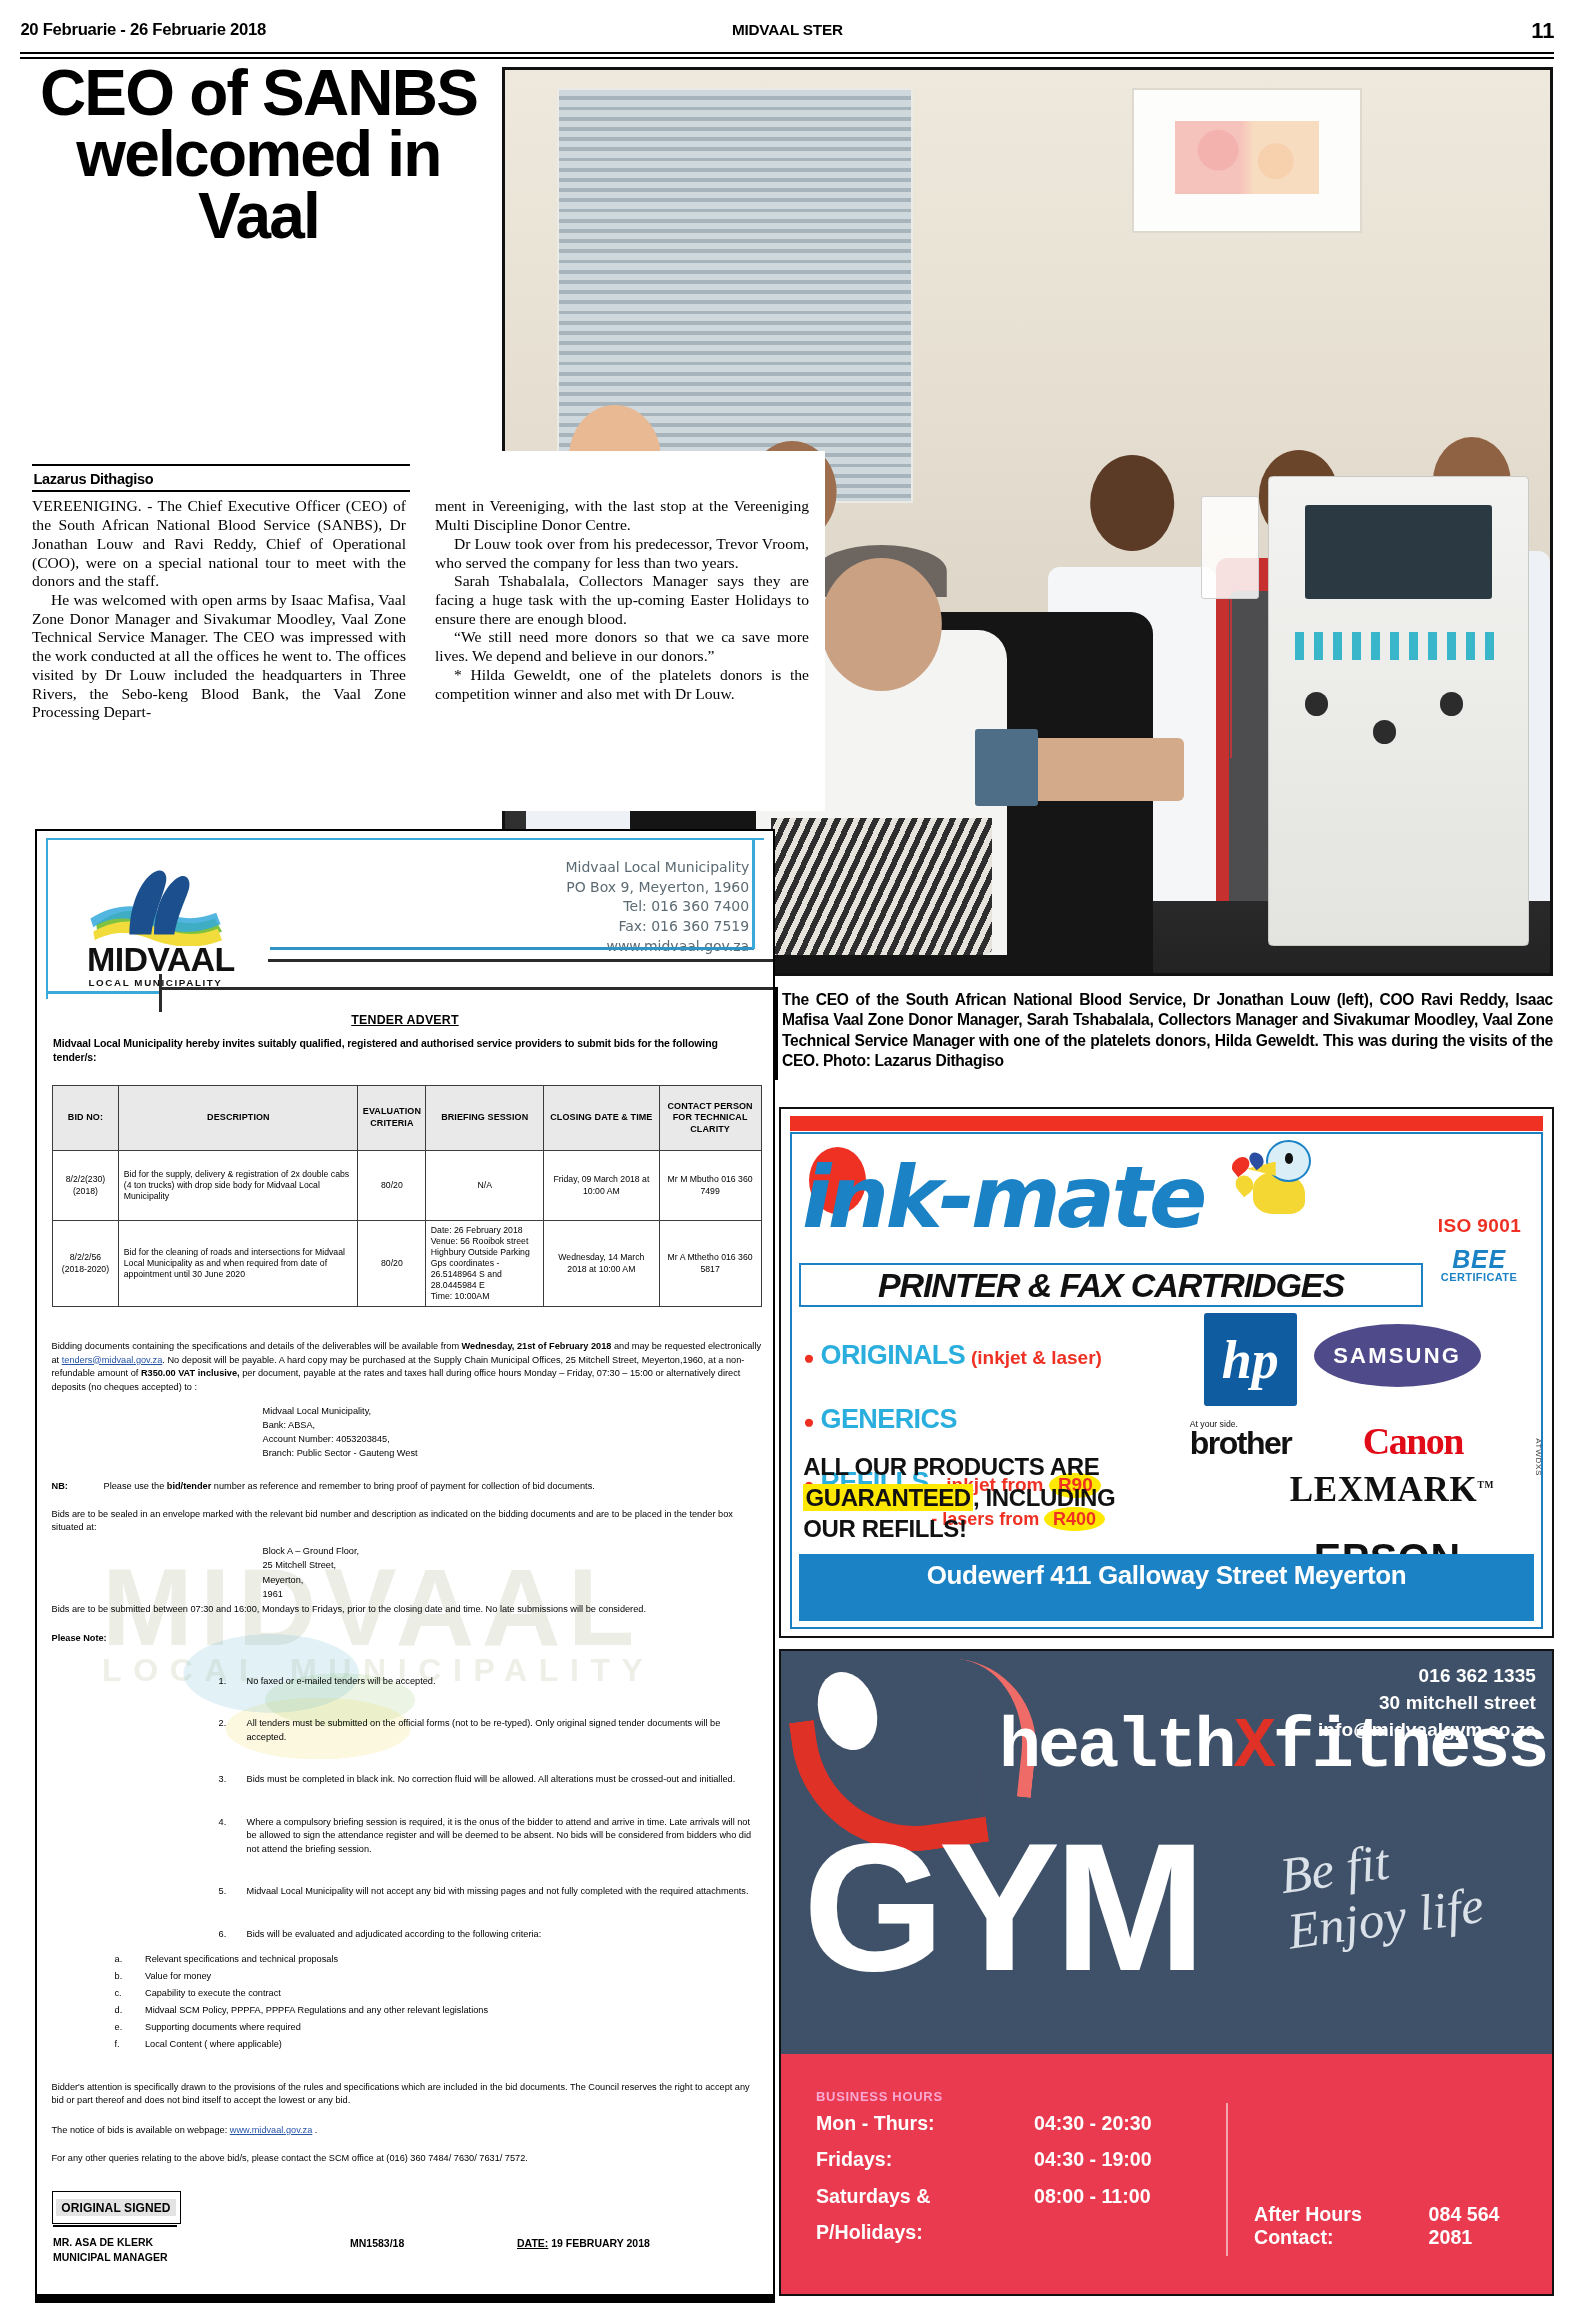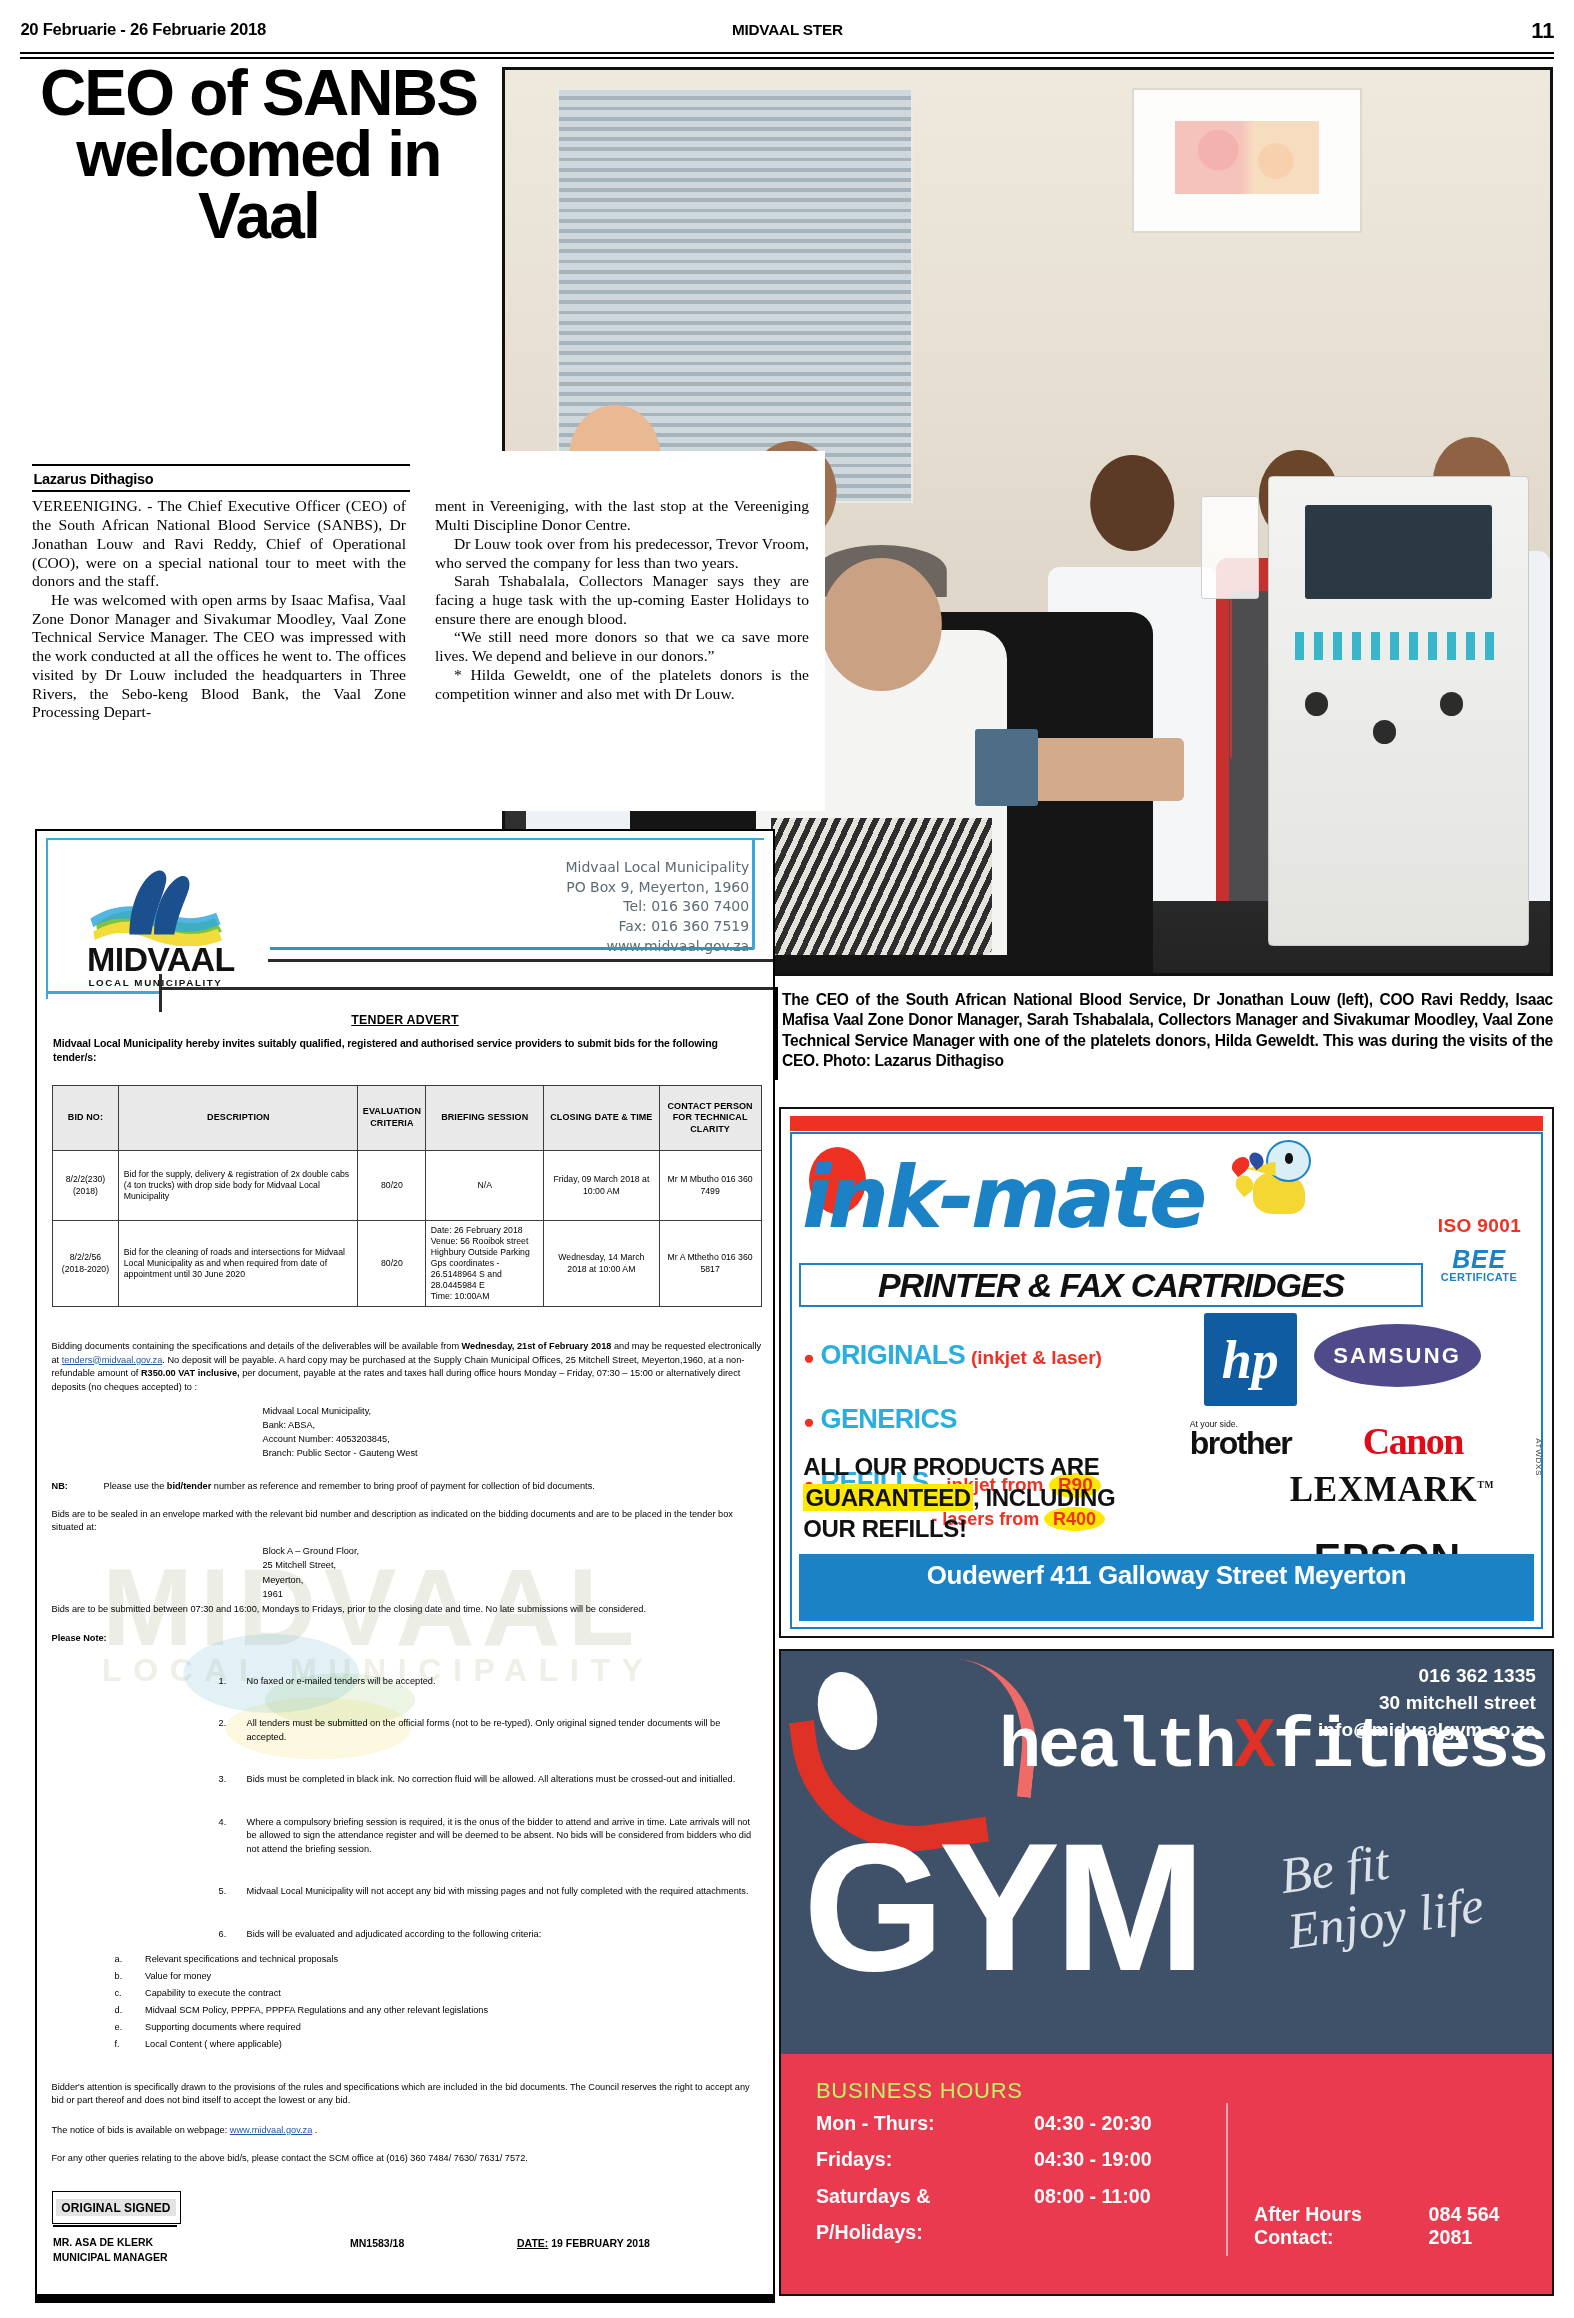--- a/index.html
+++ b/index.html
@@ -484,21 +484,21 @@
   #gym-script {
     position:absolute; left:502px; top:179px; width:262px;
     color:#e9eef3; font-size:51px; font-style:italic; line-height:1.1;
     font-family:"Liberation Serif", serif; transform:rotate(-8deg); opacity:.92;
   }
   #gym-redband {
     position:absolute; left:0; right:0; bottom:0; height:240px; background:#ea3a4f;
   }
   #gym-hours-ttl {
     position:absolute; left:35px; bottom:190px;
-    color:#bef264; font-size:22px; letter-spacing:0.7px; font-weight:normal;
+    color:#f9a8d4; font-size:13px; letter-spacing:0.7px; font-weight:bold;
   }
   #gym-hours {
     position:absolute; left:35px; bottom:44px; width:407px;
     color:#fff; font-size:19.6px; line-height:1.85; font-weight:bold;
   }
   #gym-hours .row { display:flex; }
   #gym-hours .lbl { width:218px; }
   #gym-divider {
     position:absolute; left:445px; bottom:38px; width:1.5px; height:153px; background:rgba(255,255,255,.55);
   }

